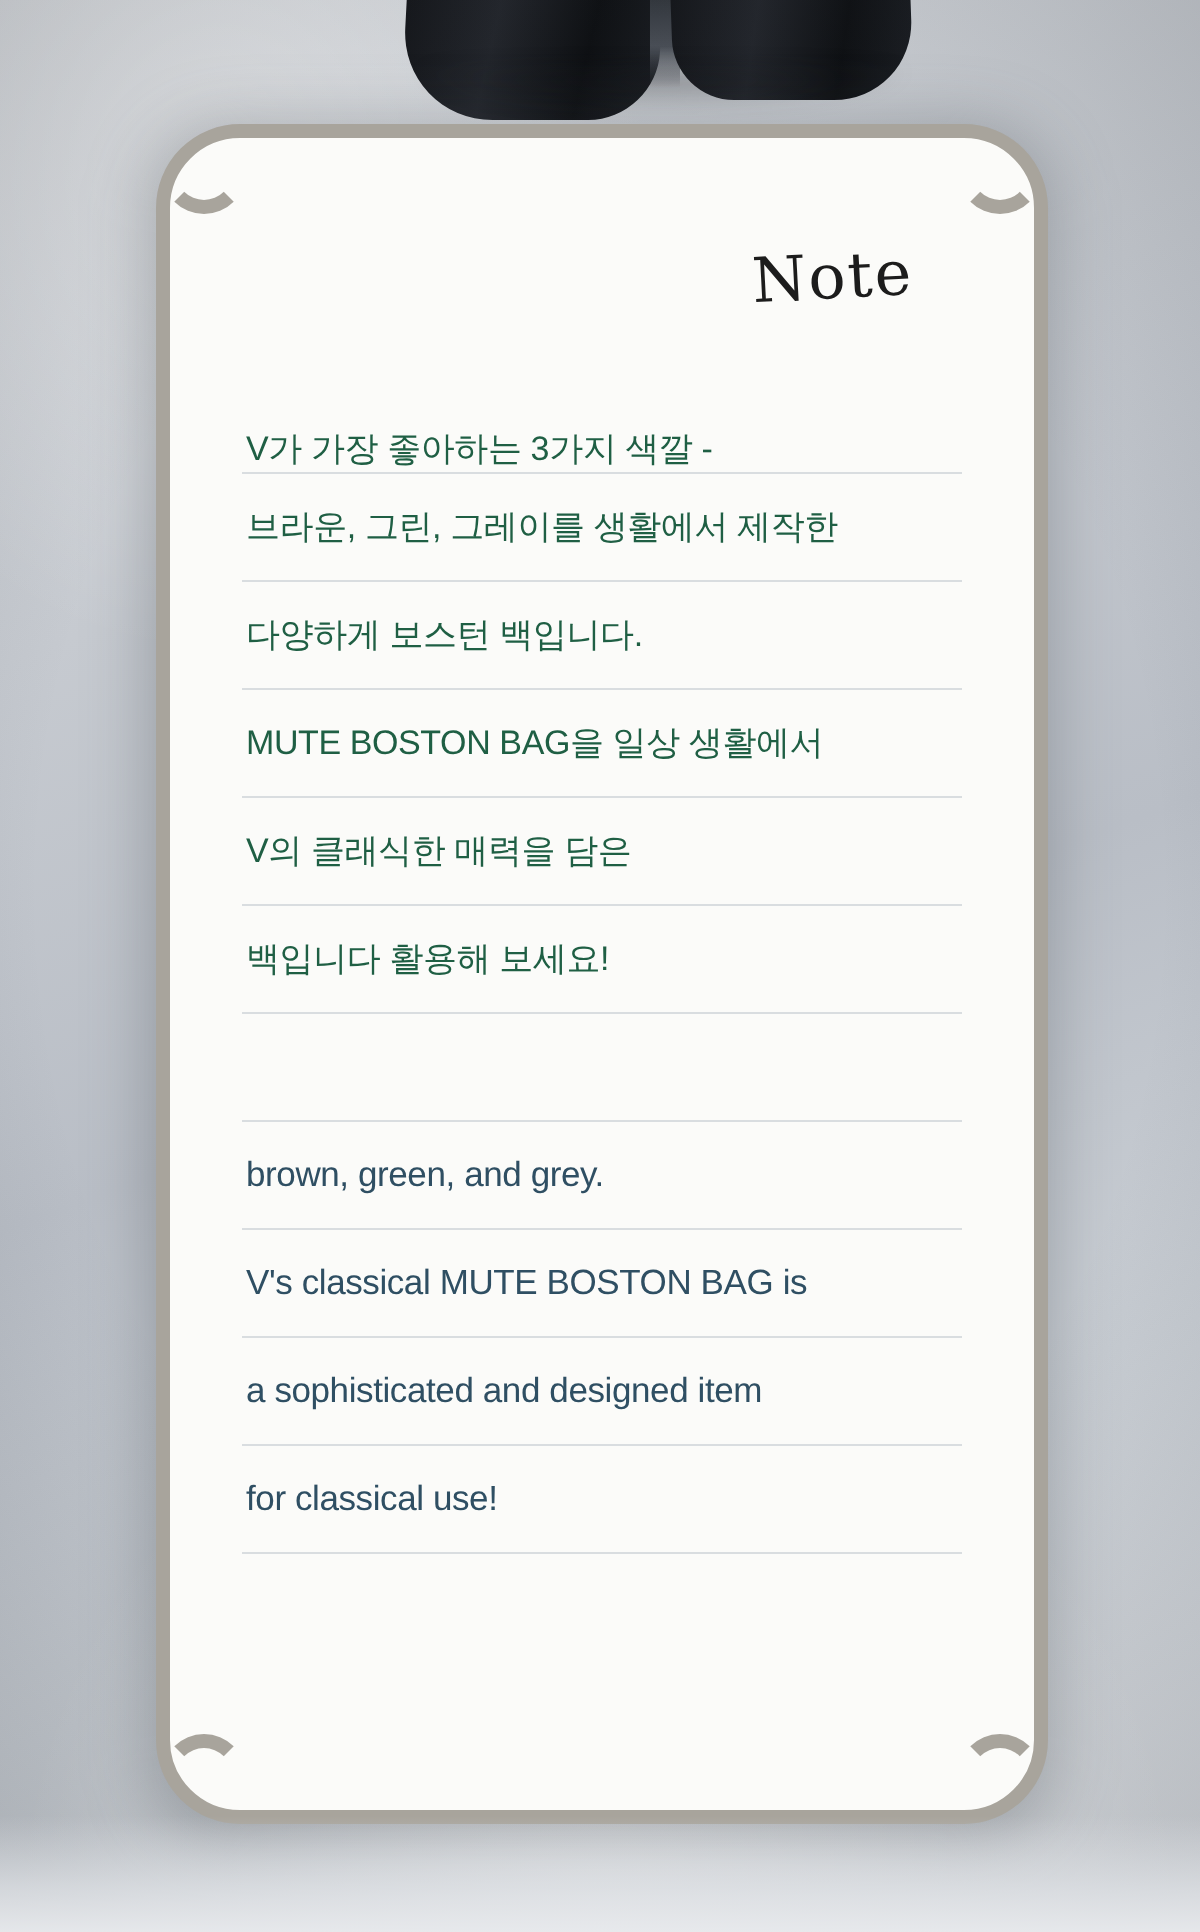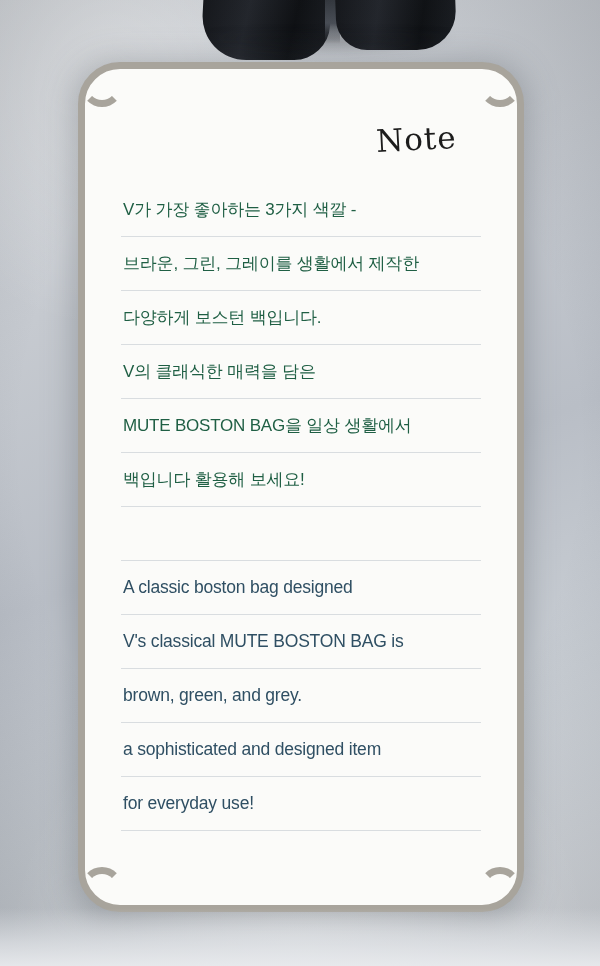--- a/index.html
+++ b/index.html
@@ -144,21 +144,21 @@
     margin-top: 22px;
   }
 
   .line {
     height: 54px;
     border-bottom: 1px solid #d9dde0;
     display: flex;
     align-items: center;
     padding-left: 2px;
   }
-  .line:first-child { border-top: none; }
+  .line:first-child { border-top: none; align-items: flex-end; }
 
   .line-text {
     font-size: 17px;
     letter-spacing: -0.2px;
     white-space: nowrap;
   }
 
   .ko .line-text {
     color: #1f5f44;
     font-weight: 500;
@@ -214,46 +214,43 @@
       <div class="line ko">
         <span class="line-text">V가 가장 좋아하는 3가지 색깔 -</span>
       </div>
       <div class="line ko">
         <span class="line-text">브라운, 그린, 그레이를 생활에서 제작한</span>
       </div>
       <div class="line ko">
         <span class="line-text">다양하게 보스턴 백입니다.</span>
       </div>
       <div class="line ko">
+        <span class="line-text">MUTE BOSTON BAG을 일상 생활에서</span>
+      </div>
+      <div class="line ko">
         <span class="line-text">V의 클래식한 매력을 담은</span>
-      </div>
-      <div class="line ko">
-        <span class="line-text">MUTE BOSTON BAG을 일상 생활에서</span>
       </div>
       <div class="line ko">
         <span class="line-text">백입니다 활용해 보세요!</span>
       </div>
 
       <div class="line spacer">
         <span class="line-text"></span>
       </div>
 
       <div class="line en">
-        <span class="line-text">A classic boston bag designed</span>
+        <span class="line-text">brown, green, and grey.</span>
       </div>
       <div class="line en">
         <span class="line-text">V's classical MUTE BOSTON BAG is</span>
       </div>
       <div class="line en">
-        <span class="line-text">brown, green, and grey.</span>
-      </div>
-      <div class="line en">
         <span class="line-text">a sophisticated and designed item</span>
       </div>
       <div class="line en">
-        <span class="line-text">for everyday use!</span>
+        <span class="line-text">for classical use!</span>
       </div>
 
     </div>
   </div>
 </div>
 
 <div class="bottom-fade"></div>
 
 </body></html>

